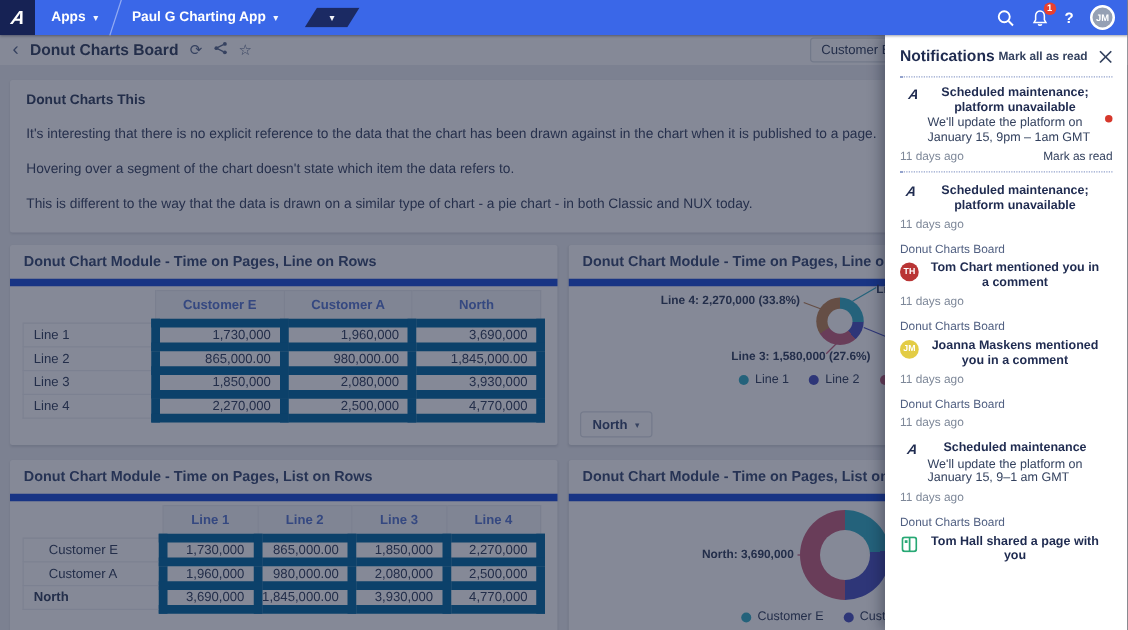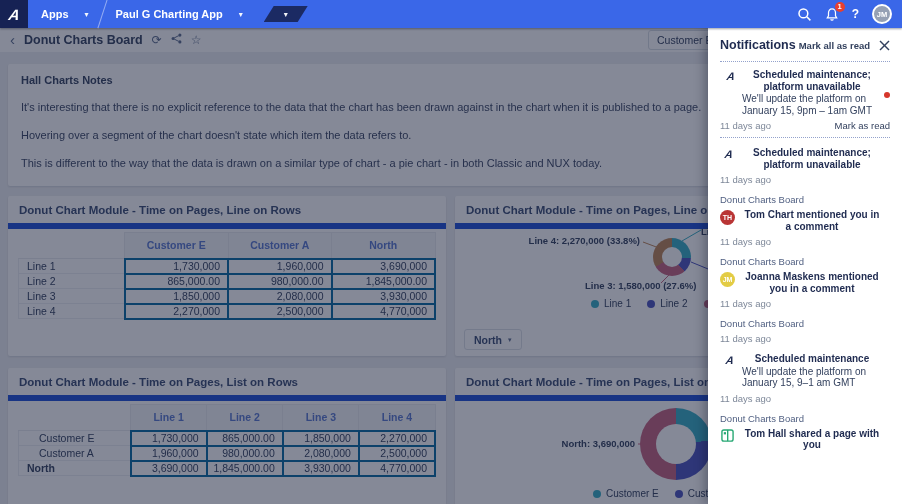--- a/index.html
+++ b/index.html
@@ -4,21 +4,21 @@
 <style>
   * { margin:0; padding:0; box-sizing:border-box; }
   body { font-family:"Liberation Sans", sans-serif; background:#444; }
   .app { position:relative; width:902px; height:504px; overflow:hidden; background:#EDEFF2; }
 
   
   .topnav { position:absolute; top:0; left:0; right:0; height:28px; background:#3A67E8;
             display:flex; align-items:center; color:#fff; z-index:60; box-shadow:0 1px 2px rgba(10,15,40,.4); }
   .logo-box { width:28px; height:28px; background:#162254; display:flex; align-items:center; justify-content:center; flex:none; cursor:pointer; }
   .logo-a { font-style:italic; font-weight:800; font-size:15px; transform:skewX(-10deg); }
-  .nav-seg { display:flex; align-items:center; gap:16px; padding:0 13px; height:16px; font-size:11px; font-weight:600; cursor:pointer; white-space:nowrap; }
+  .nav-seg { display:flex; align-items:center; gap:6px; padding:0 13px; height:16px; font-size:11px; font-weight:600; cursor:pointer; white-space:nowrap; }
   .nav-slash { width:1px; height:30px; background:rgba(255,255,255,.45); transform:rotate(18deg); }
   .nav-current { background:#1B2A63; clip-path:polygon(10px 0, 100% 0, calc(100% - 10px) 100%, 0 100%); padding:0 20px; margin-left:8px; }
   .chev { font-size:8px; opacity:.95; font-family:"DejaVu Sans", sans-serif; }
   .nav-right { margin-left:auto; display:flex; align-items:center; gap:13px; padding-right:10px; }
   .icon-btn { display:flex; align-items:center; justify-content:center; cursor:pointer; position:relative; }
   .help-glyph { font-size:12px; font-weight:700; }
   .bell-badge { position:absolute; top:-5px; right:-6px; background:#E8402F; color:#fff; font-size:7.5px; font-weight:700;
                 min-width:10px; height:10px; border-radius:5px; display:flex; align-items:center; justify-content:center; padding:0 2px; }
   .top-avatar { width:20px; height:20px; border-radius:50%; background:#95A0B4; border:2px solid #fff; color:#fff;
                 font-size:7.5px; font-weight:700; display:flex; align-items:center; justify-content:center; cursor:pointer; }
@@ -46,21 +46,21 @@
   
   .grid-wrap { padding:3px 10px; }
   table.grid { border-collapse:collapse; width:100%; font-size:10.5px; color:#33415E; table-layout:fixed; }
   table.grid thead th { height:26px; font-weight:600; color:#5878D0; background:#F4F6F8; border:1px solid #E9EBEF; text-align:center; }
   table.grid thead th.corner { background:transparent; border-color:transparent #E9EBEF #E9EBEF transparent; }
   #mod1 table.grid th:first-child, #mod1 table.grid td:first-child { width:106px; }
   #mod3 table.grid th:first-child, #mod3 table.grid td:first-child { width:112px; }
   table.grid tbody th.rowlabel { text-align:left; font-weight:400; padding-left:8px; height:15px; border:1px solid #EDEFF2; cursor:cell; }
   table.grid tbody th.rowlabel.indent { padding-left:20px; }
   table.grid tbody th.rowlabel.bold { font-weight:700; }
-  table.grid td.val { text-align:right; padding-right:7px; height:15px; border:2px solid #0369a1; cursor:cell; }
+  table.grid td.val { text-align:right; padding-right:7px; height:15px; border:7px solid #0369a1; cursor:cell; }
 
   
   .chart-body { position:absolute; inset:0; }
   .donut { position:absolute; border-radius:50%; cursor:pointer; }
   .donut::after { content:""; position:absolute; border-radius:50%; background:#fff; }
   #mod2 .donut { left:198px; top:42px; width:38px; height:38px; }
   #mod2 .donut::after { inset:9px; }
   #mod4 .donut { left:185px; top:40px; width:72px; height:72px; }
   #mod4 .donut::after { inset:16px; }
   .leaders { position:absolute; left:0; top:0; }
@@ -157,21 +157,21 @@
         </svg>
     </span>
     <span class="pb-icon">☆</span>
     <button class="page-selector">
       <span>Customer E</span>
         <span class="chev-d">▾</span>
     </button>
   </div>
 
   <section class="panel" id="notes">
-    <div class="note-title">Hall Charts Notes</div>
+    <div class="note-title">Donut Charts This</div>
     <p class="note-p">It's interesting that there is no explicit reference to the data that the chart has been drawn against in the chart when it is published to a page.</p>
     <p class="note-p">Hovering over a segment of the chart doesn't state which item the data refers to.</p>
     <p class="note-p">This is different to the way that the data is drawn on a similar type of chart - a pie chart - in both Classic and NUX today.</p>
   </section>
 
   <section class="panel" id="mod1">
     <div class="mod-title">Donut Chart Module - Time on Pages, Line on Rows</div>
     <div class="grid-wrap">
         <table class="grid">
           <thead>

